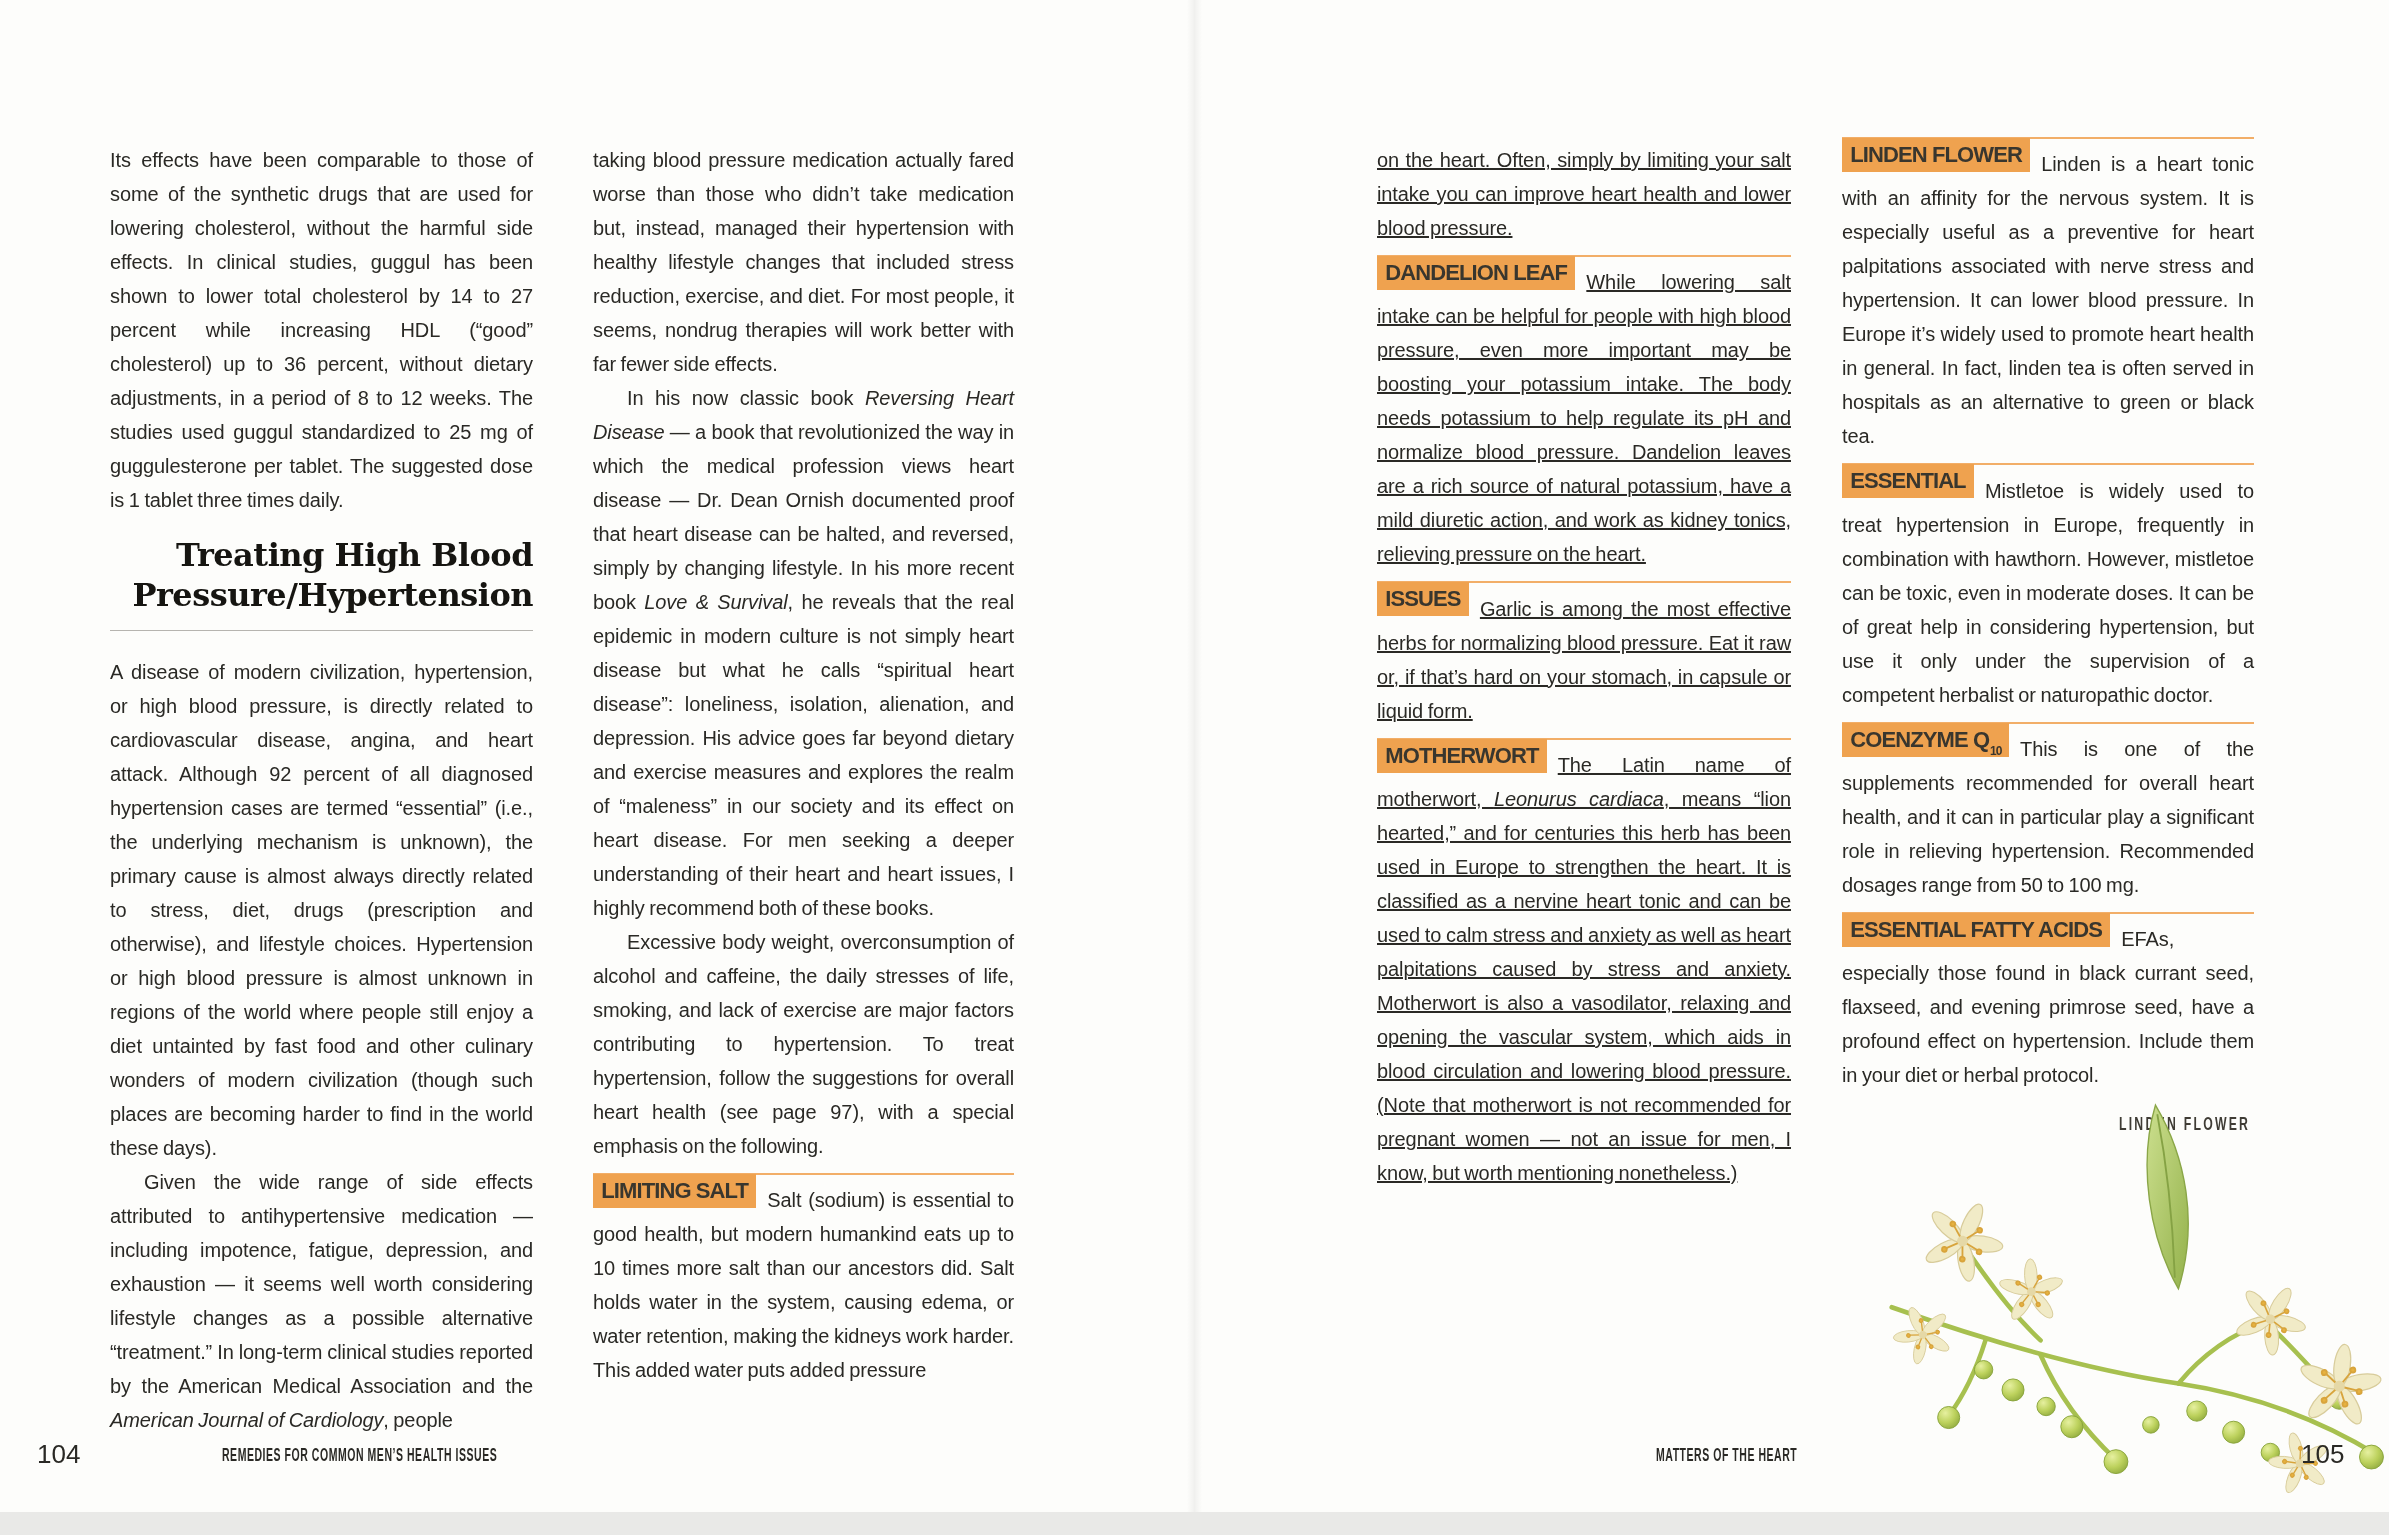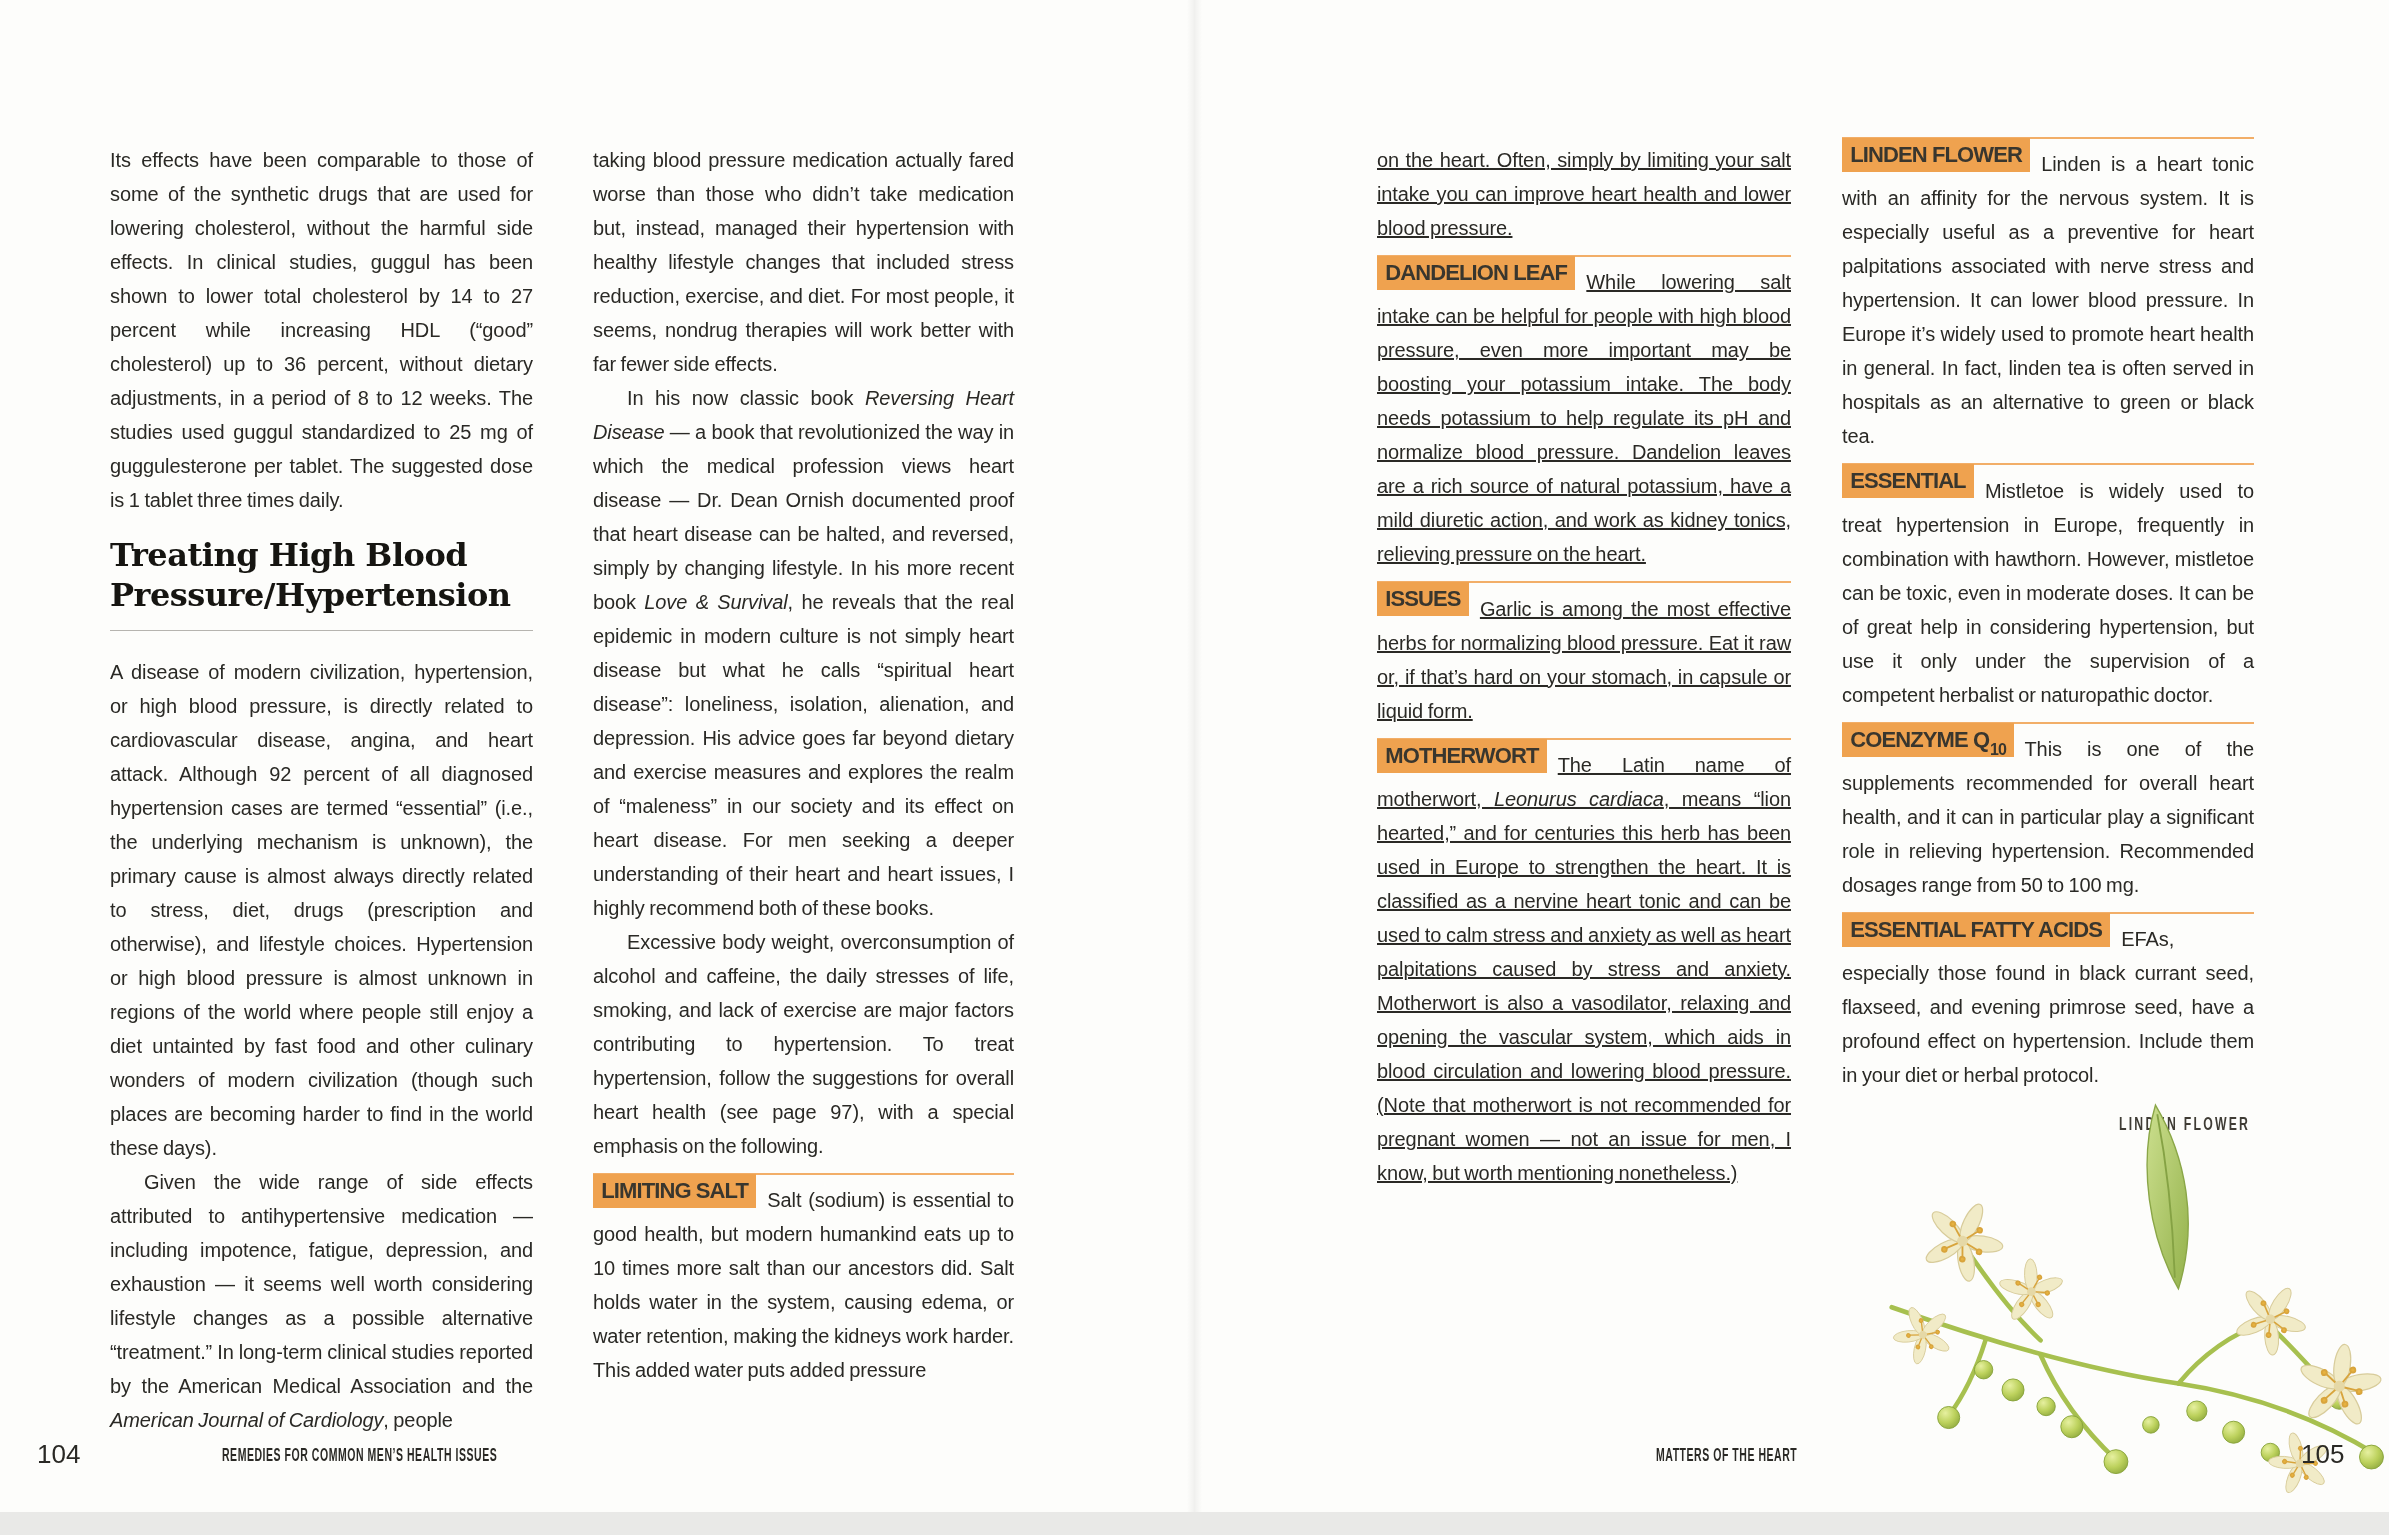--- a/index.html
+++ b/index.html
@@ -14,31 +14,31 @@
     font-size:20px;line-height:34px;letter-spacing:-0.1px;word-spacing:-0.9px;color:#2a2925;}
   #col1{left:110px;width:423px;}
   #col2{left:585px;width:421px;margin-left:8px;}
   #col3{left:1377px;width:414px;text-decoration:underline;}
   #col4{left:1842px;width:412px;top:127px;}
   .col p{margin:0;}
   .indent{text-indent:34px;}
   i{font-style:italic;}
   .heading{
     font-family:"DejaVu Serif",serif;font-weight:bold;font-size:32px;line-height:40px;
-    letter-spacing:-0.5px;color:#161511;text-align:left;word-spacing:0;
+    letter-spacing:-0.5px;color:#161511;text-align:right;word-spacing:0;
     border-bottom:1.8px solid #b6b4af;padding-bottom:14.7px;margin:18.4px 0 24px;
   }
   .section{border-top:2.8px solid var(--rule);padding-top:8.3px;margin-top:10px;}
   .label{
     float:left;background:var(--hl);color:#39362e;
     font-weight:bold;font-size:22px;line-height:31px;height:33px;
     padding:0.9px 8.3px 0;margin:-9.2px 11px 0 0;letter-spacing:-0.9px;word-spacing:0;
     white-space:nowrap;
   }
-  .label sub{font-size:16px;line-height:1;position:relative;bottom:-2.8px;left:0.9px;}
+  .label sub{font-size:12px;line-height:1;position:relative;bottom:-2.8px;left:0.9px;}
   .folio{position:absolute;top:1441px;font-size:26px;line-height:1;color:#2a2925;}
   #folio-left{left:37px;}
   #folio-right{left:2301px;}
   .running{
     position:absolute;top:1447px;font-weight:bold;font-size:17.5px;line-height:1;
     letter-spacing:0.9px;color:#2a2925;white-space:nowrap;
     transform:scaleX(0.6);transform-origin:left center;
   }
   #running-left{left:222px;}
   #running-right{left:1656px;}

